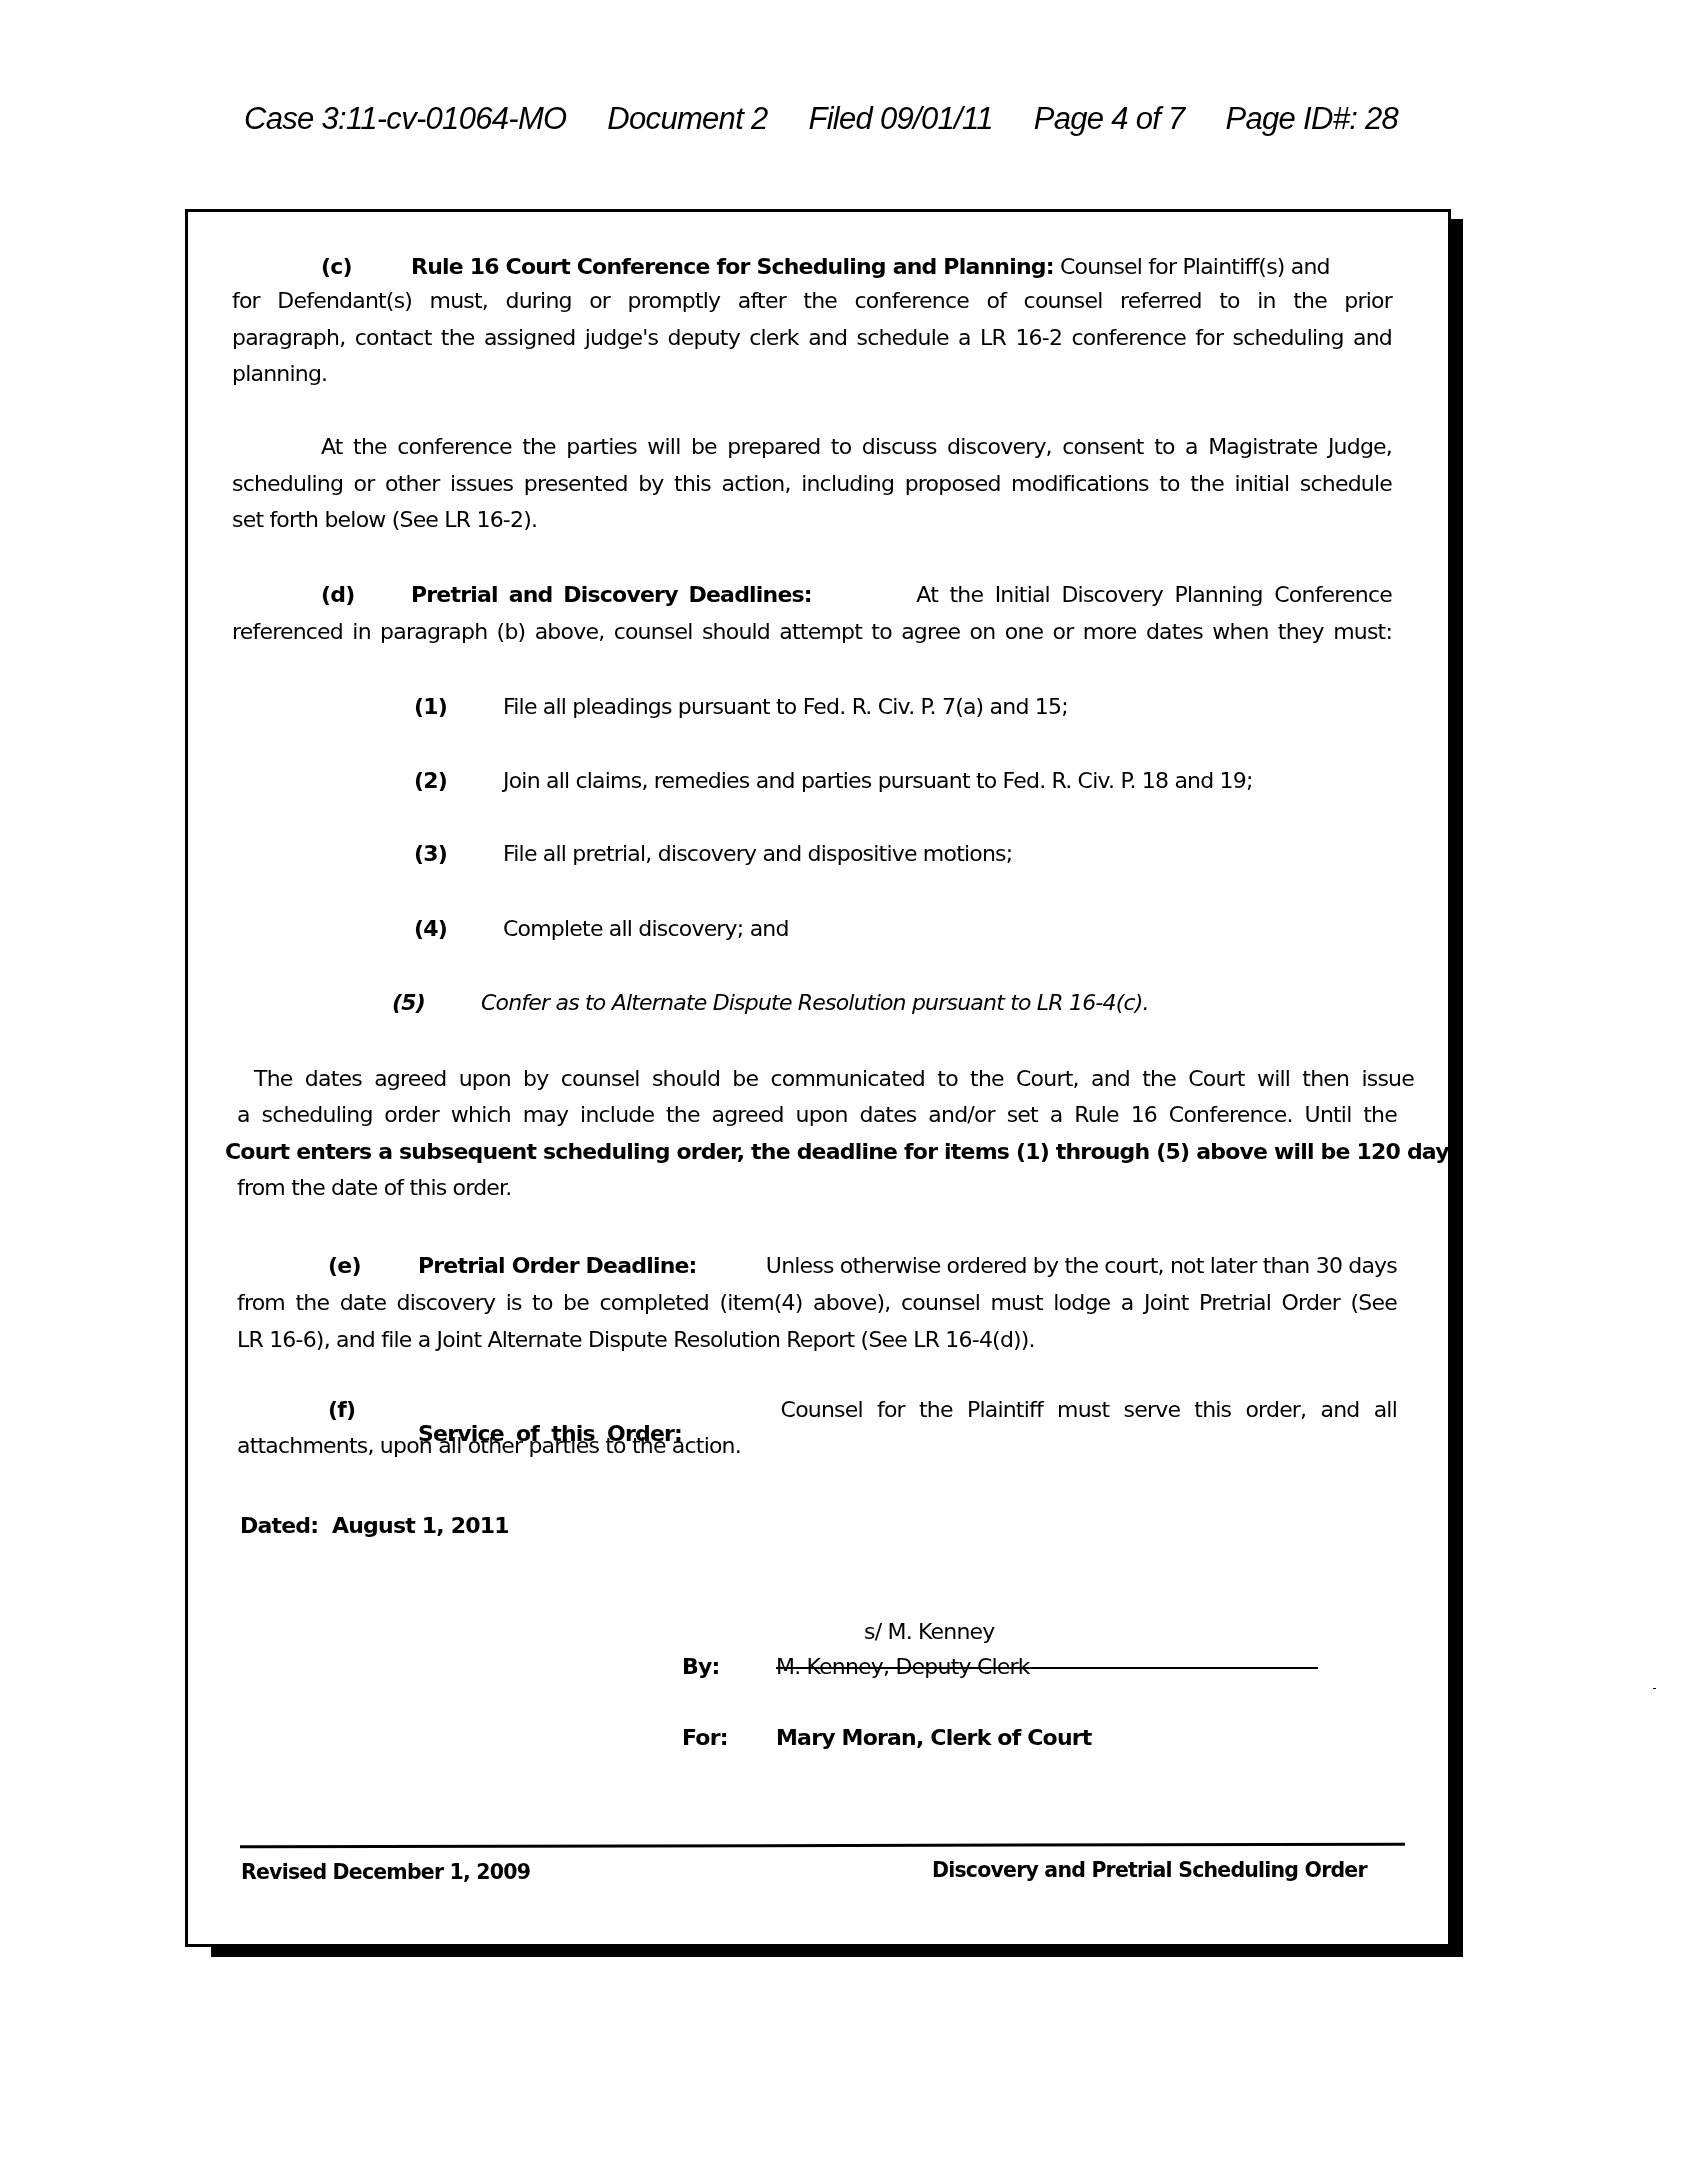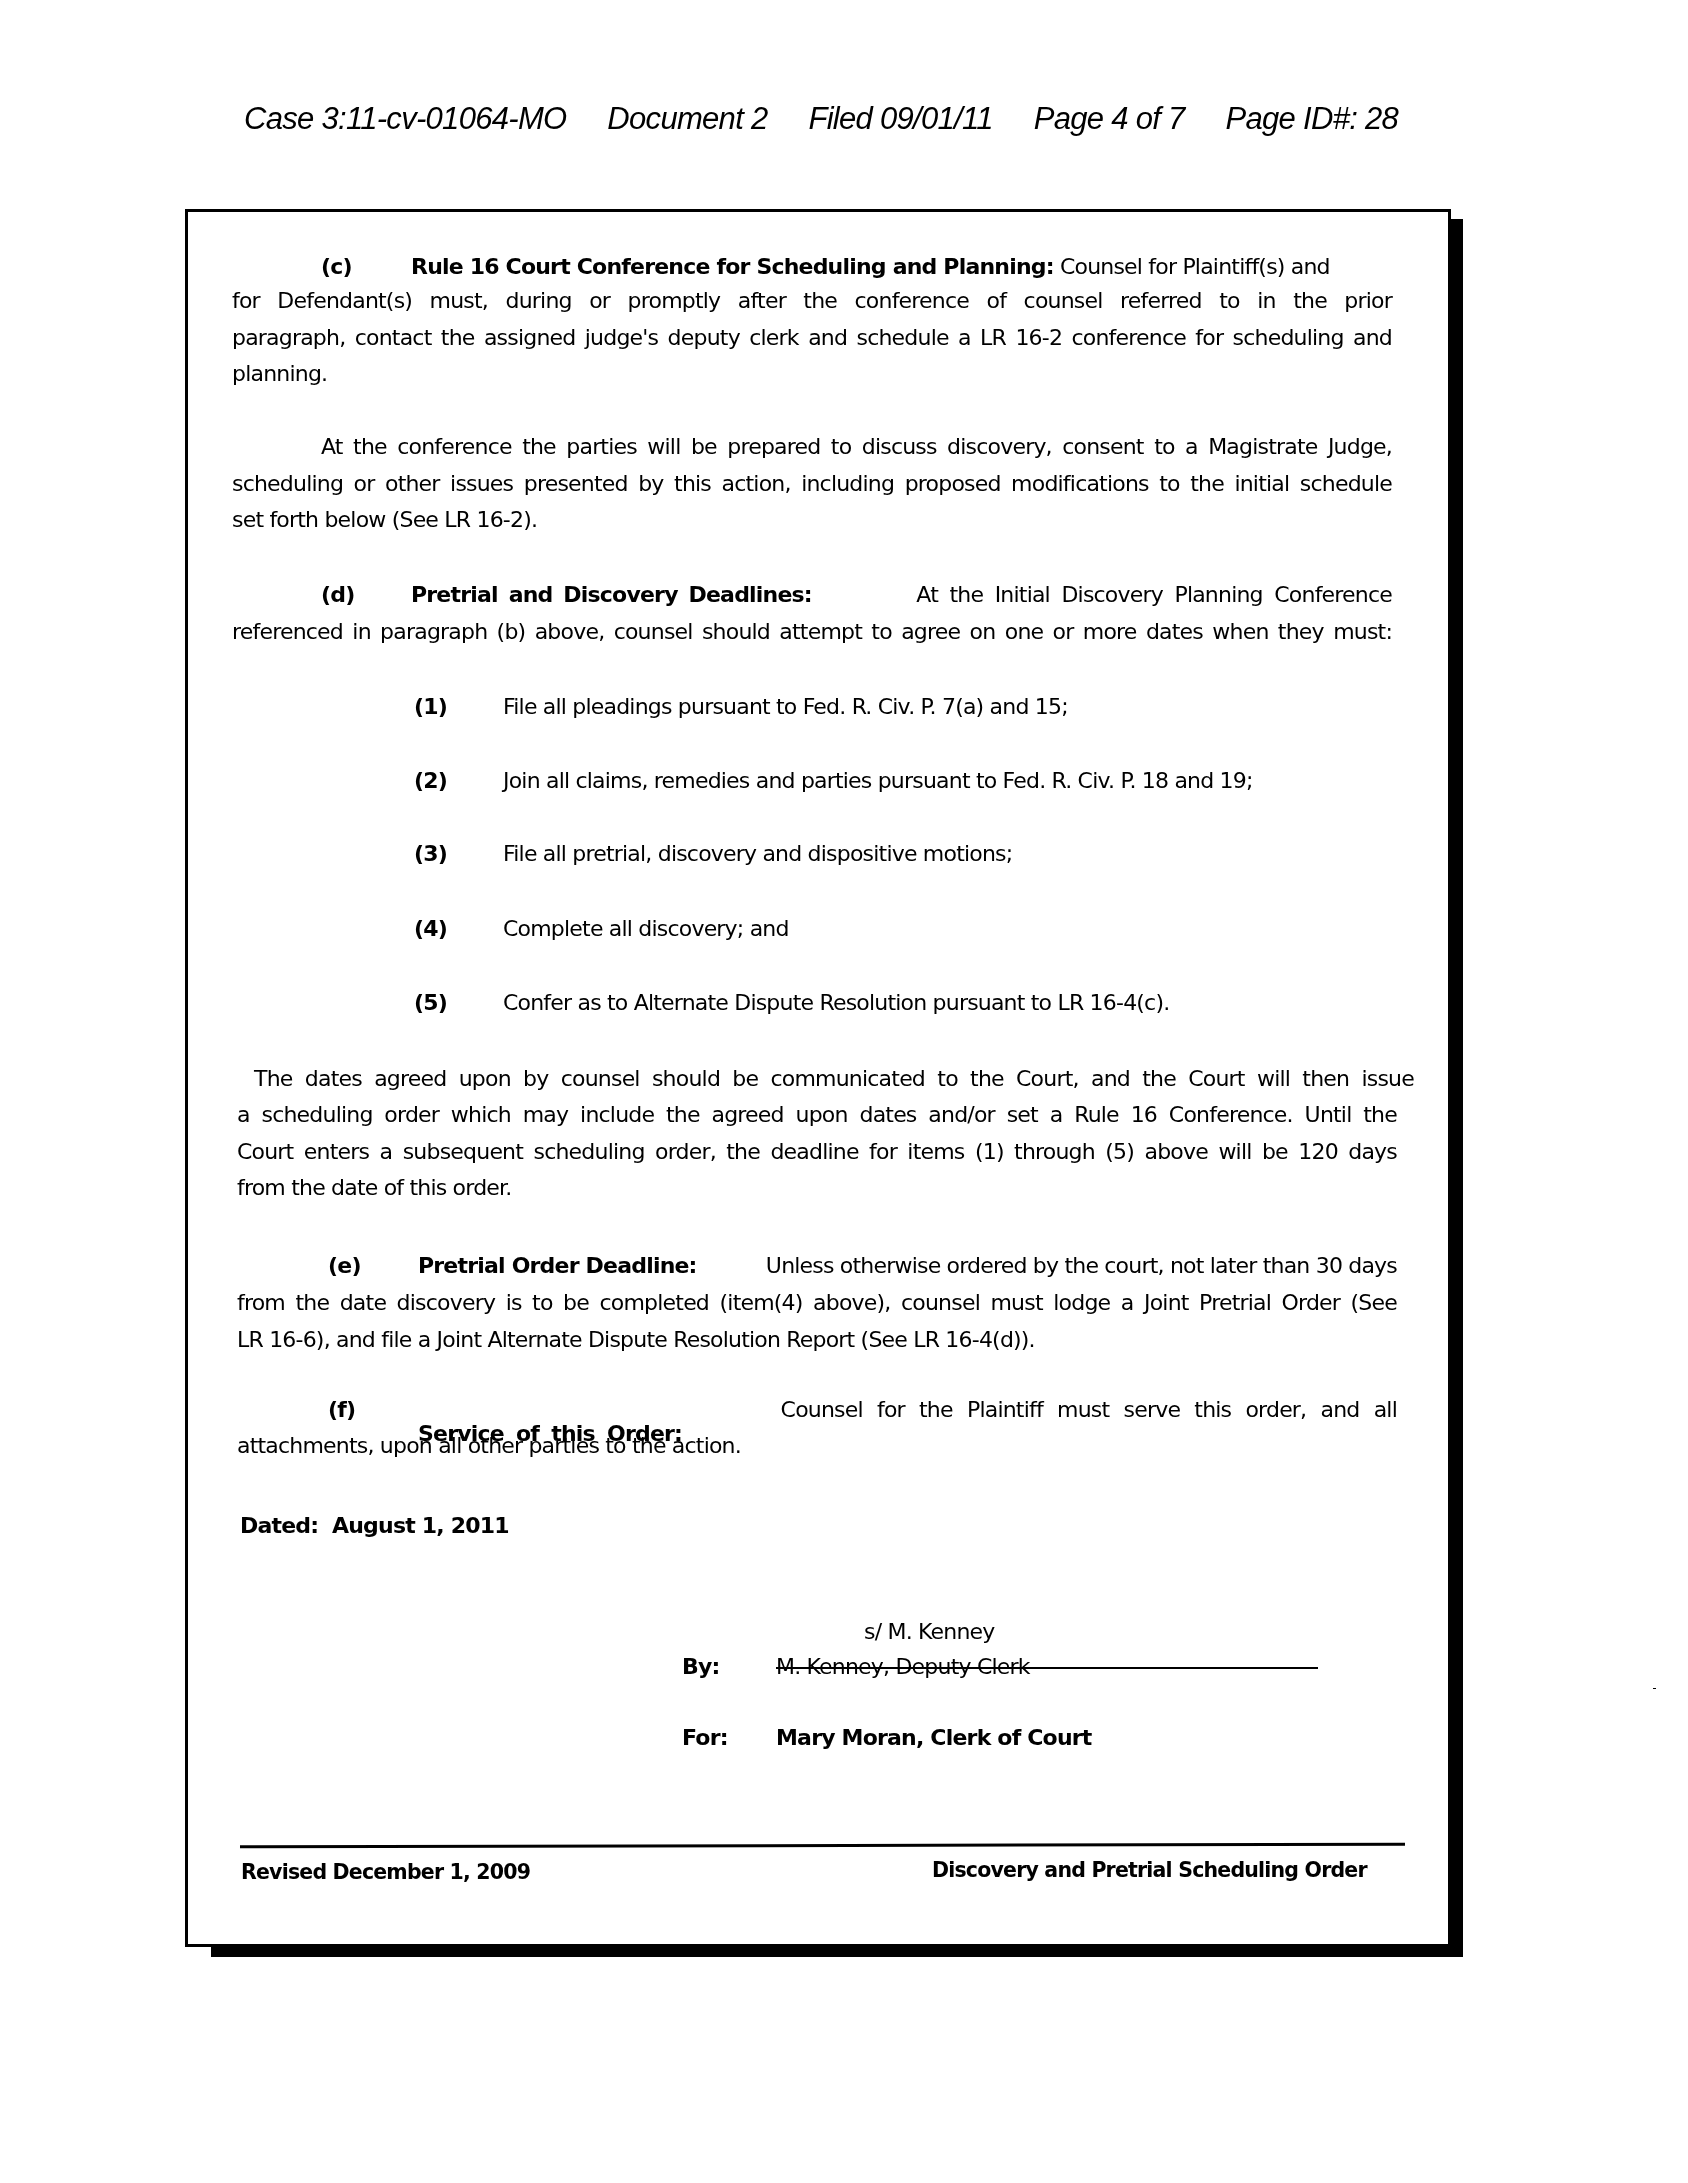--- a/index.html
+++ b/index.html
@@ -48,25 +48,25 @@
     <b class="lbl">(d)</b>
       <b style="word-spacing:4px;">Pretrial and Discovery Deadlines:</b>
       <span style="margin-left:auto;word-spacing:5.3px;">At the Initial Discovery Planning Conference</span>
   </div>
   <div class="line just" style="left:232px;top:614px;">referenced in paragraph (b) above, counsel should attempt to agree on one or more dates when they must:</div>
 
   <div class="line" style="left:414px;top:689px;"><b style="display:inline-block;width:89px;">(1)</b><span>File all pleadings pursuant to Fed. R. Civ. P. 7(a) and 15;</span></div>
   <div class="line" style="left:414px;top:763px;"><b style="display:inline-block;width:89px;">(2)</b><span>Join all claims, remedies and parties pursuant to Fed. R. Civ. P. 18 and 19;</span></div>
   <div class="line" style="left:414px;top:836px;"><b style="display:inline-block;width:89px;">(3)</b><span>File all pretrial, discovery and dispositive motions;</span></div>
   <div class="line" style="left:414px;top:911px;"><b style="display:inline-block;width:89px;">(4)</b><span>Complete all discovery; and</span></div>
-  <div class="line" style="left:414px;top:985px;"><b style="display:inline-block;width:89px;">(5)</b><span>Confer as to Alternate Dispute Resolution pursuant to LR 16-4(c).</span></div>
+  <div class="line" style="left:392px;top:985px;font-style:italic;"><b style="display:inline-block;width:89px;">(5)</b><span>Confer as to Alternate Dispute Resolution pursuant to LR 16-4(c).</span></div>
 
   <div class="line just" style="left:254px;top:1061px;">The dates agreed upon by counsel should be communicated to the Court, and the Court will then issue</div>
   <div class="line just" style="left:237px;top:1097px;">a scheduling order which may include the agreed upon dates and/or set a Rule 16 Conference.  Until the</div>
-  <div class="line just" style="left:237px;top:1134px;">Court enters a subsequent scheduling order, the deadline for items (1) through (5) above will be 120 days</div>
+  <div class="line just" style="left:225px;top:1134px;font-weight:bold;">Court enters a subsequent scheduling order, the deadline for items (1) through (5) above will be 120 days</div>
   <div class="line" style="left:237px;top:1170px;">from the date of this order.</div>
 
   <div class="line" style="left:328px;top:1248px;width:1069px;display:flex;">
     <b class="lbl">(e)</b>
       <b>Pretrial Order Deadline:</b>
       <span style="margin-left:auto;">Unless otherwise ordered by the court, not later than 30 days</span>
   </div>
   <div class="line just" style="left:237px;top:1285px;">from the date discovery is to be completed (item(4) above), counsel must lodge a Joint Pretrial Order (See</div>
   <div class="line" style="left:237px;top:1322px;">LR 16-6), and file a Joint Alternate Dispute Resolution Report (See LR 16-4(d)).</div>
 

